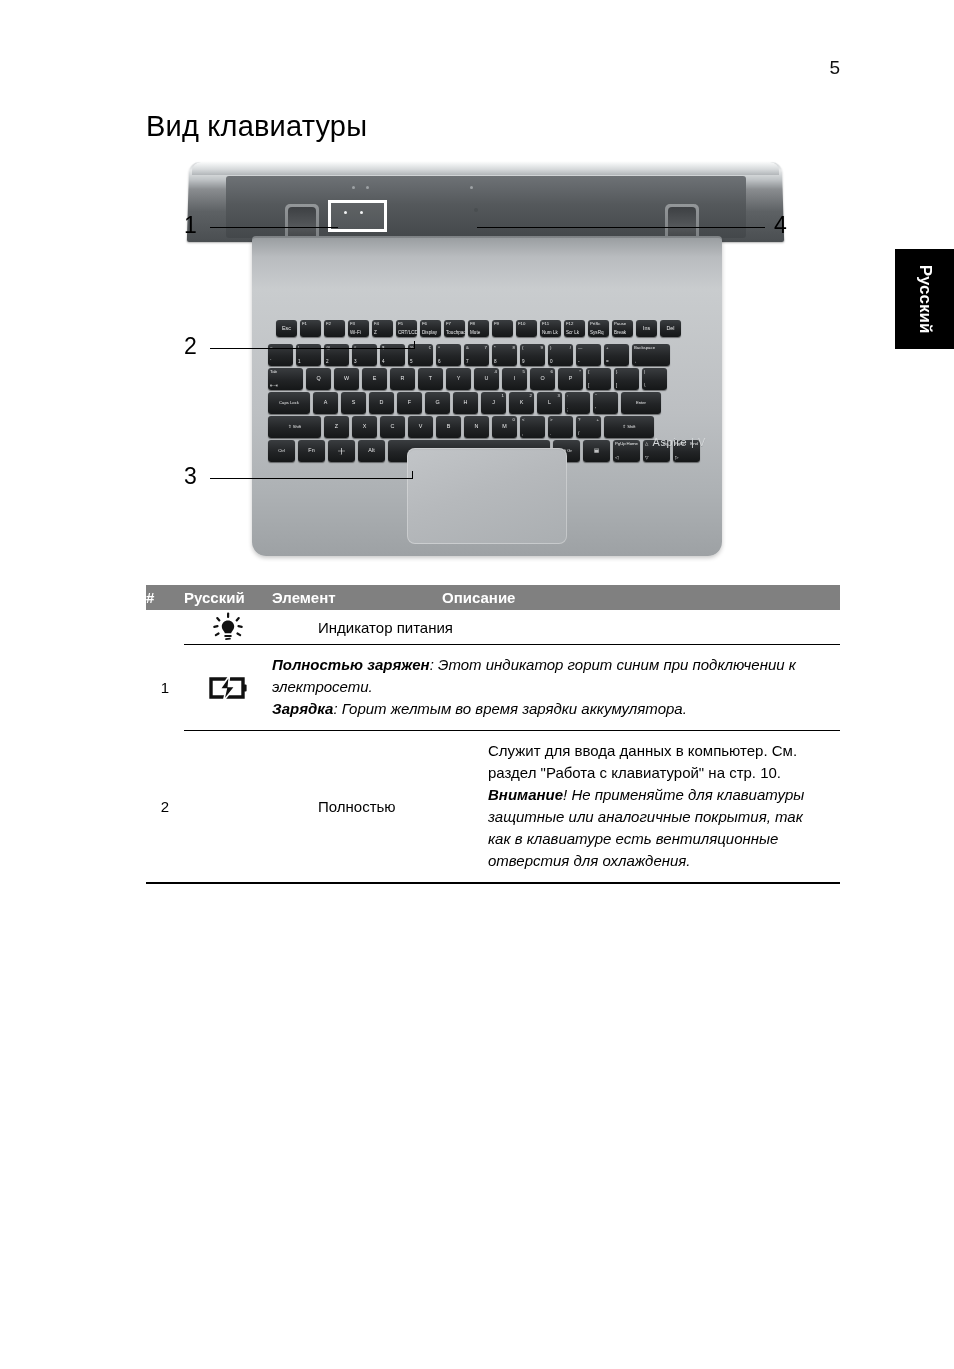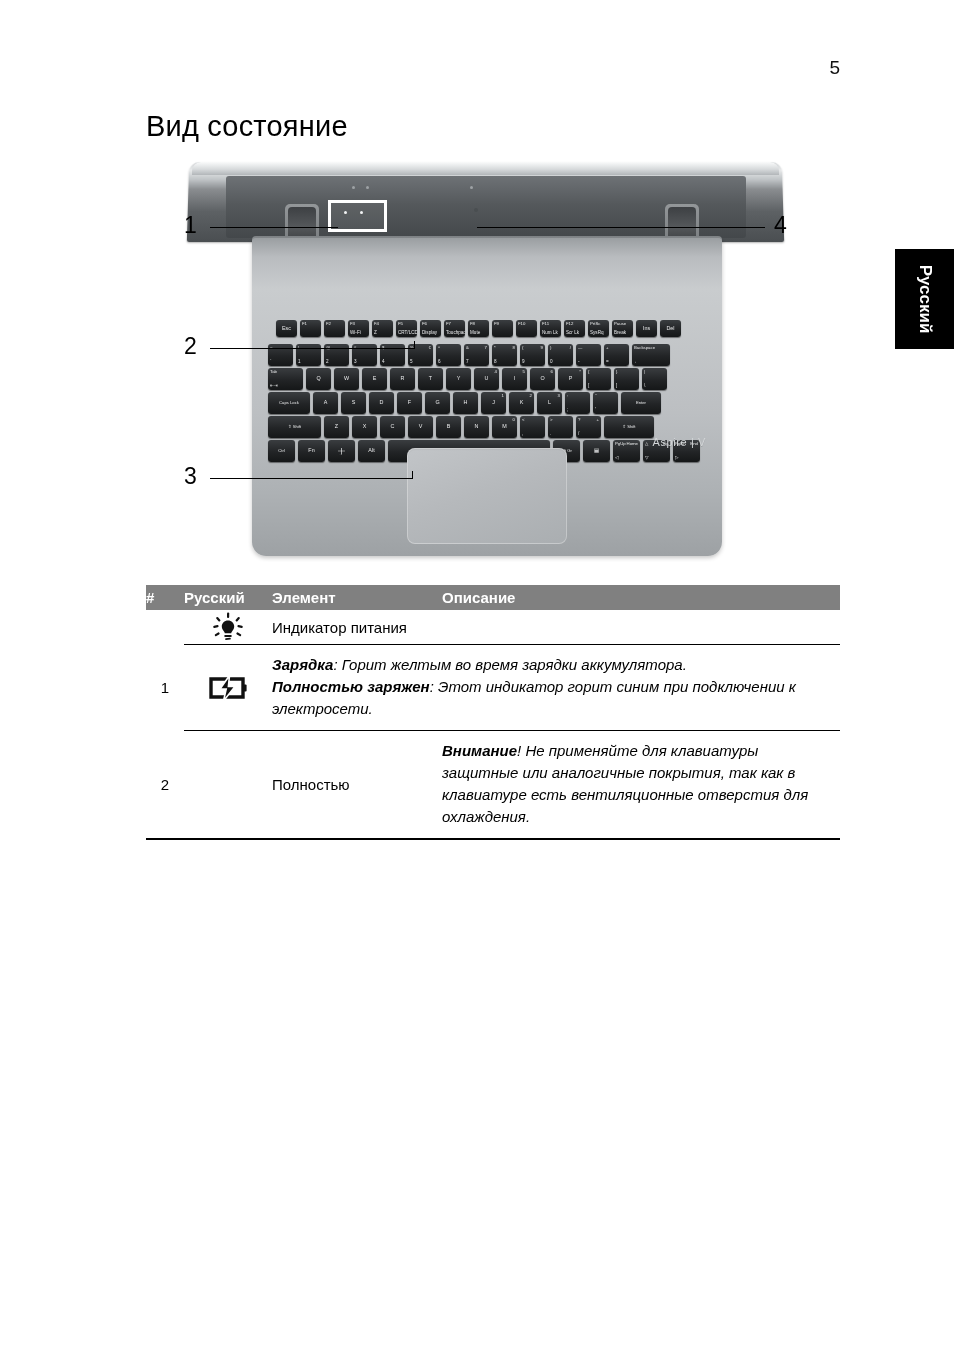--- a/index.html
+++ b/index.html
@@ -142,40 +142,40 @@
     display:flex;background:#808080;color:#ffffff;font-weight:700;font-size:15px;
     height:25px;align-items:center;
   }
   .c-num{width:38px;flex:0 0 38px;}
   .c-icon{width:88px;flex:0 0 88px;}
   .c-elem{width:170px;flex:0 0 170px;}
   .c-desc{flex:1 1 auto;}
   .trow{display:flex;font-size:15px;color:#000;}
   .trow .c-num{display:flex;align-items:center;justify-content:center;}
   .trow .c-icon{display:flex;align-items:center;justify-content:center;}
-  .trow .c-elem{display:flex;align-items:center;}
+  .trow .c-elem{display:flex;align-items:center;margin-left:46px;}
   .trow .c-desc{padding:9px 18px 10px 0;line-height:1.47;}
   .desc-p{margin:0;}
   .em-b{font-weight:700;font-style:italic;}
   .em-i{font-style:italic;}
   .divider{height:1px;background:#000;margin-left:38px;}
   .divider-full{height:2px;background:#000;}
 
   
   .icon-bulb{position:relative;width:34px;height:34px;}
   .icon-batt{position:relative;width:38px;height:26px;}
 </style>
 </head>
 <body>
 
 <div class="page">
 
   <div class="page-number">5</div>
 
-  <div class="heading">Вид состояние</div>
+  <div class="heading">Вид клавиатуры</div>
 
   <div class="lang-tab">
     <span>Русский</span>
   </div>
 
   <div class="figure">
 
     <div class="lid"></div>
     <div class="lid-top"></div>
     <div class="lid-screen"></div>
@@ -555,31 +555,32 @@
     <div class="trow">
       <div class="c-num">1</div>
       <div class="c-icon">
         <svg class="icon-batt" viewBox="0 0 38 26">
           <path d="M2 4h32v18H2z" fill="none" stroke="#111" stroke-width="3.4"></path>
           <rect x="34.4" y="9.4" width="3.2" height="7.2" rx="1" fill="#111"></rect>
           <path d="M20.5 0.5 11 14h6.2L14.5 26 26 11.4h-6.6z" fill="#111" stroke="#fff" stroke-width="1.6"></path>
         </svg>
       </div>
       <div class="c-desc">
+        <p class="desc-p"><span class="em-b">Полностью заряжен</span><span class="em-i">: Этот индикатор горит синим при подключении к электросети.</span></p>
         <p class="desc-p"><span class="em-b">Зарядка</span><span class="em-i">: Горит желтым во время зарядки аккумулятора.</span></p>
-        <p class="desc-p"><span class="em-b">Полностью заряжен</span><span class="em-i">: Этот индикатор горит синим при подключении к электросети.</span></p>
       </div>
     </div>
 
     <div class="divider"></div>
 
     <div class="trow">
       <div class="c-num">2</div>
       <div class="c-icon"></div>
       <div class="c-elem">Полностью</div>
       <div class="c-desc">
+        <p class="desc-p">Служит для ввода данных в компьютер. См. раздел "Работа с клавиатурой" на стр. 10.</p>
         <p class="desc-p"><span class="em-b">Внимание</span><span class="em-i">! Не применяйте для клавиатуры защитные или аналогичные покрытия, так как в клавиатуре есть вентиляционные отверстия для охлаждения.</span></p>
       </div>
     </div>
 
     <div class="divider-full"></div>
   </div>
 </div>
 
 </body></html>

